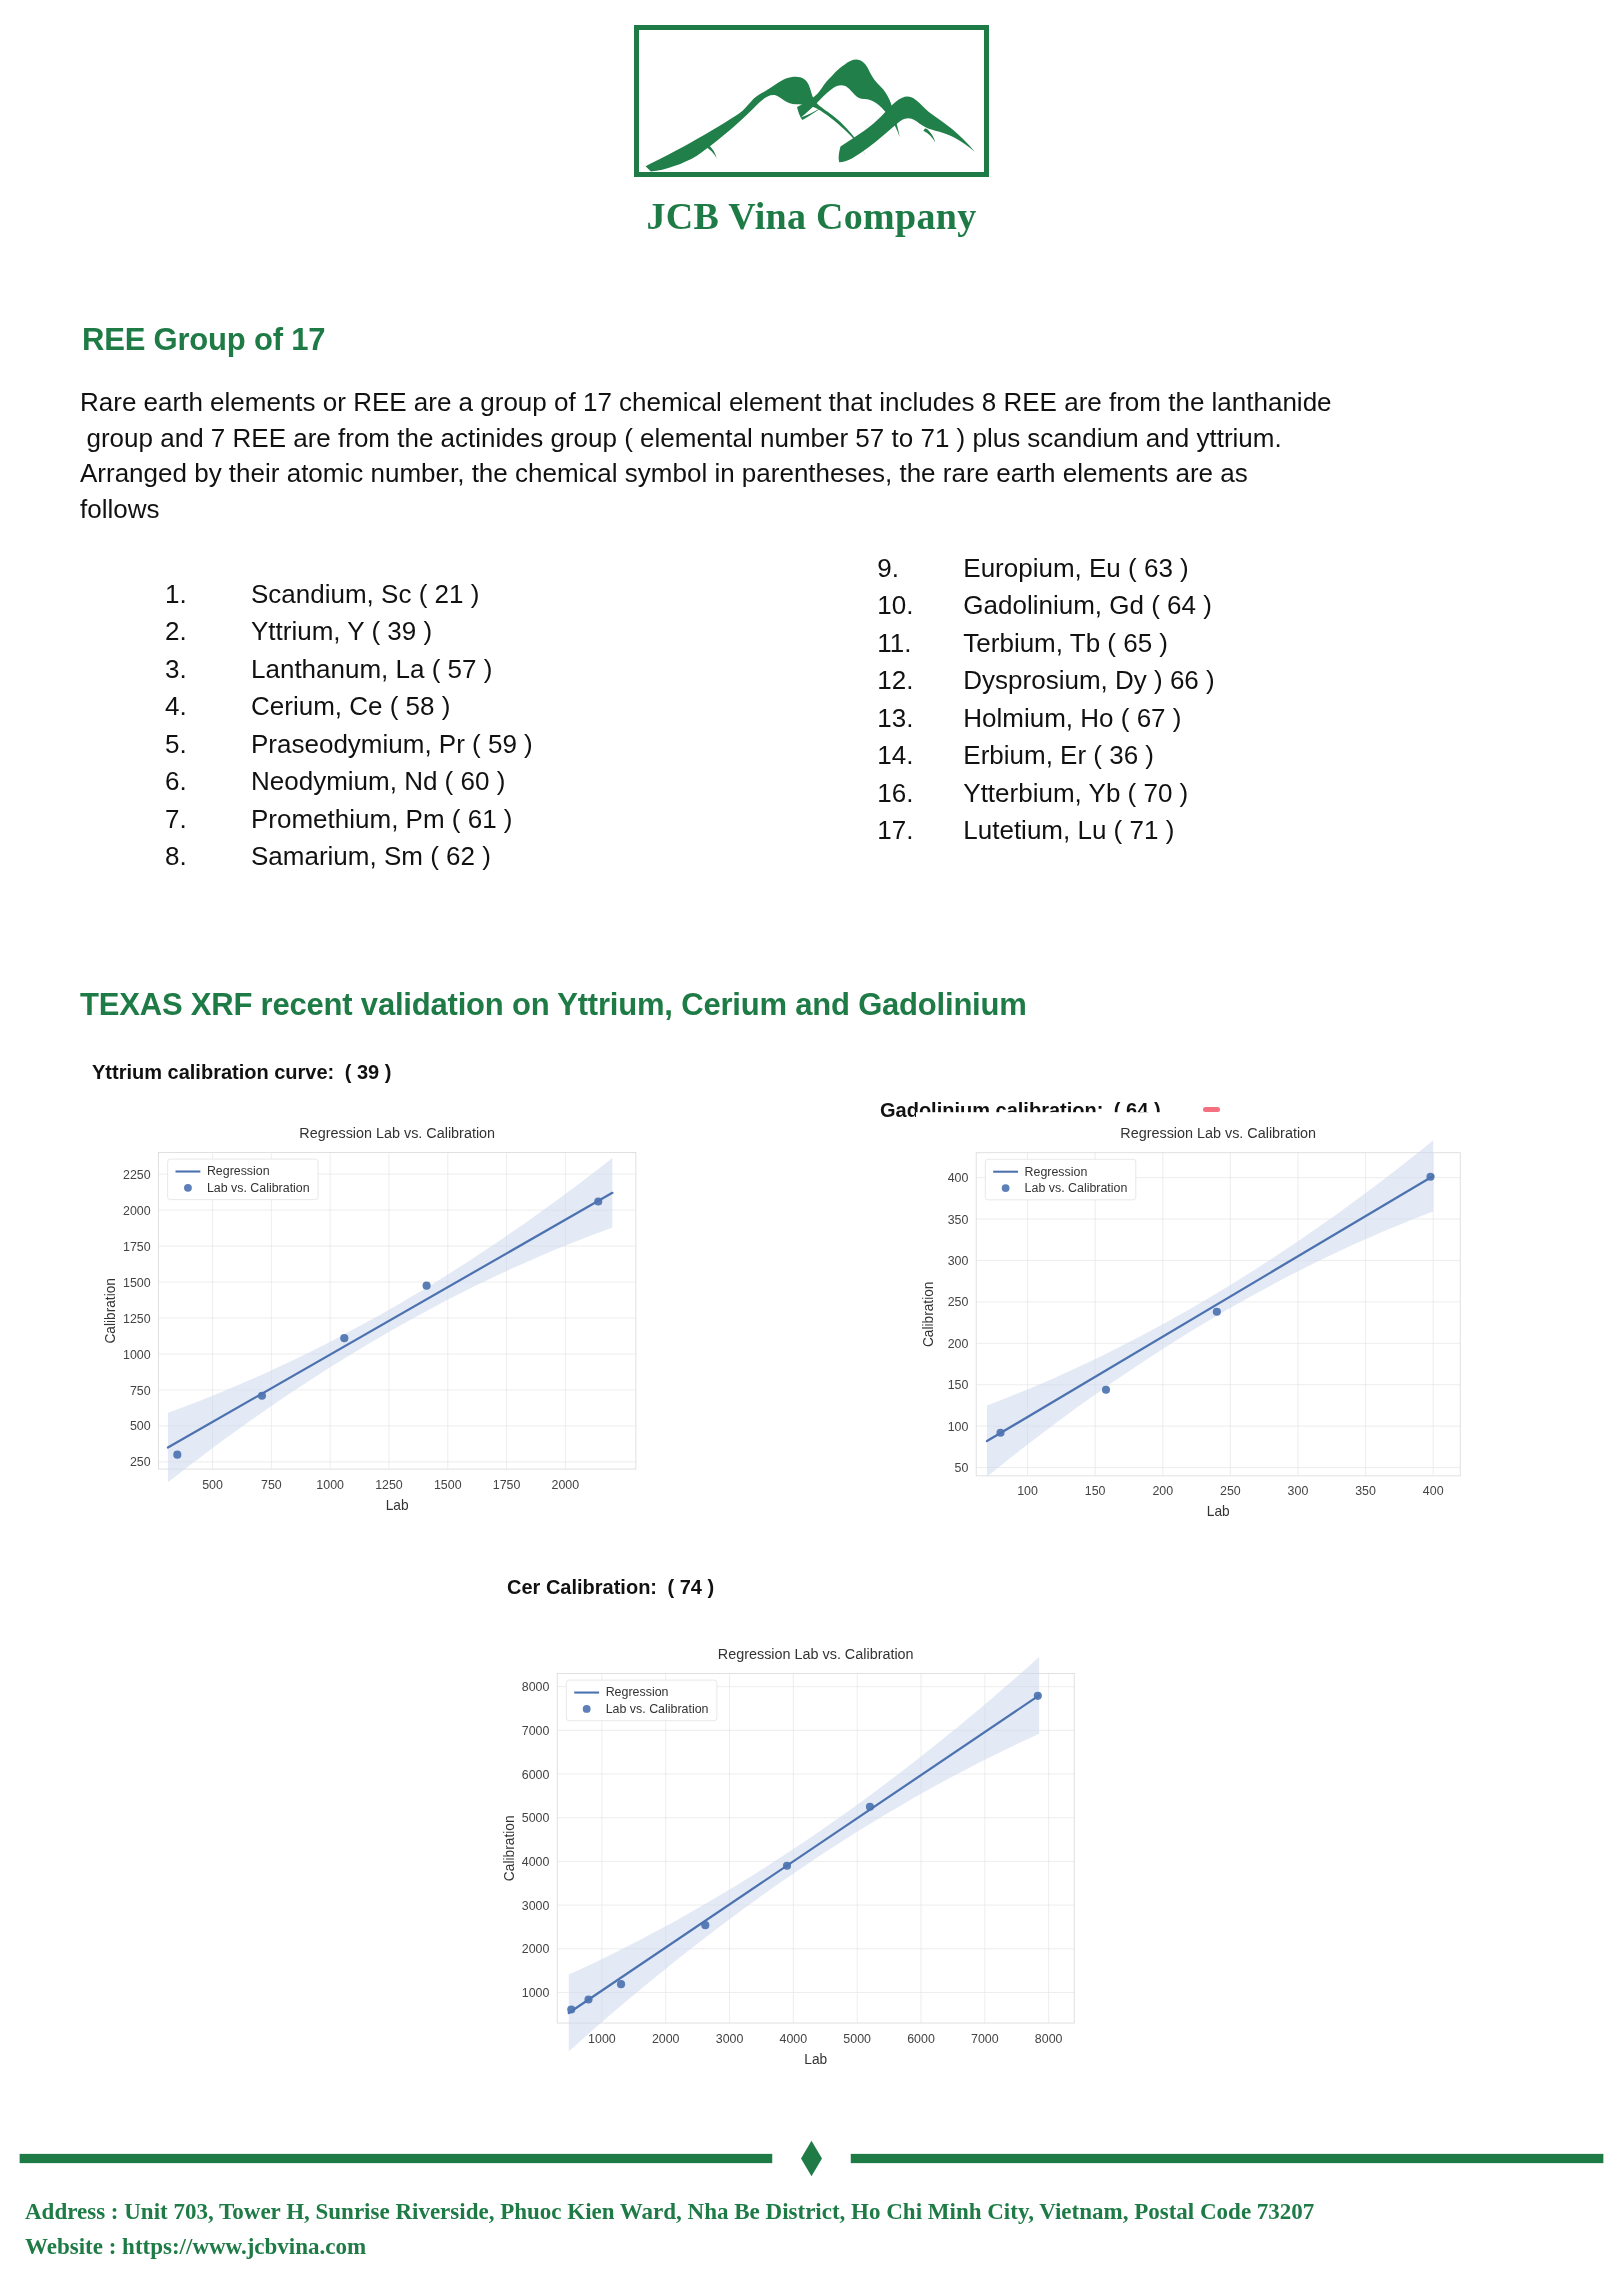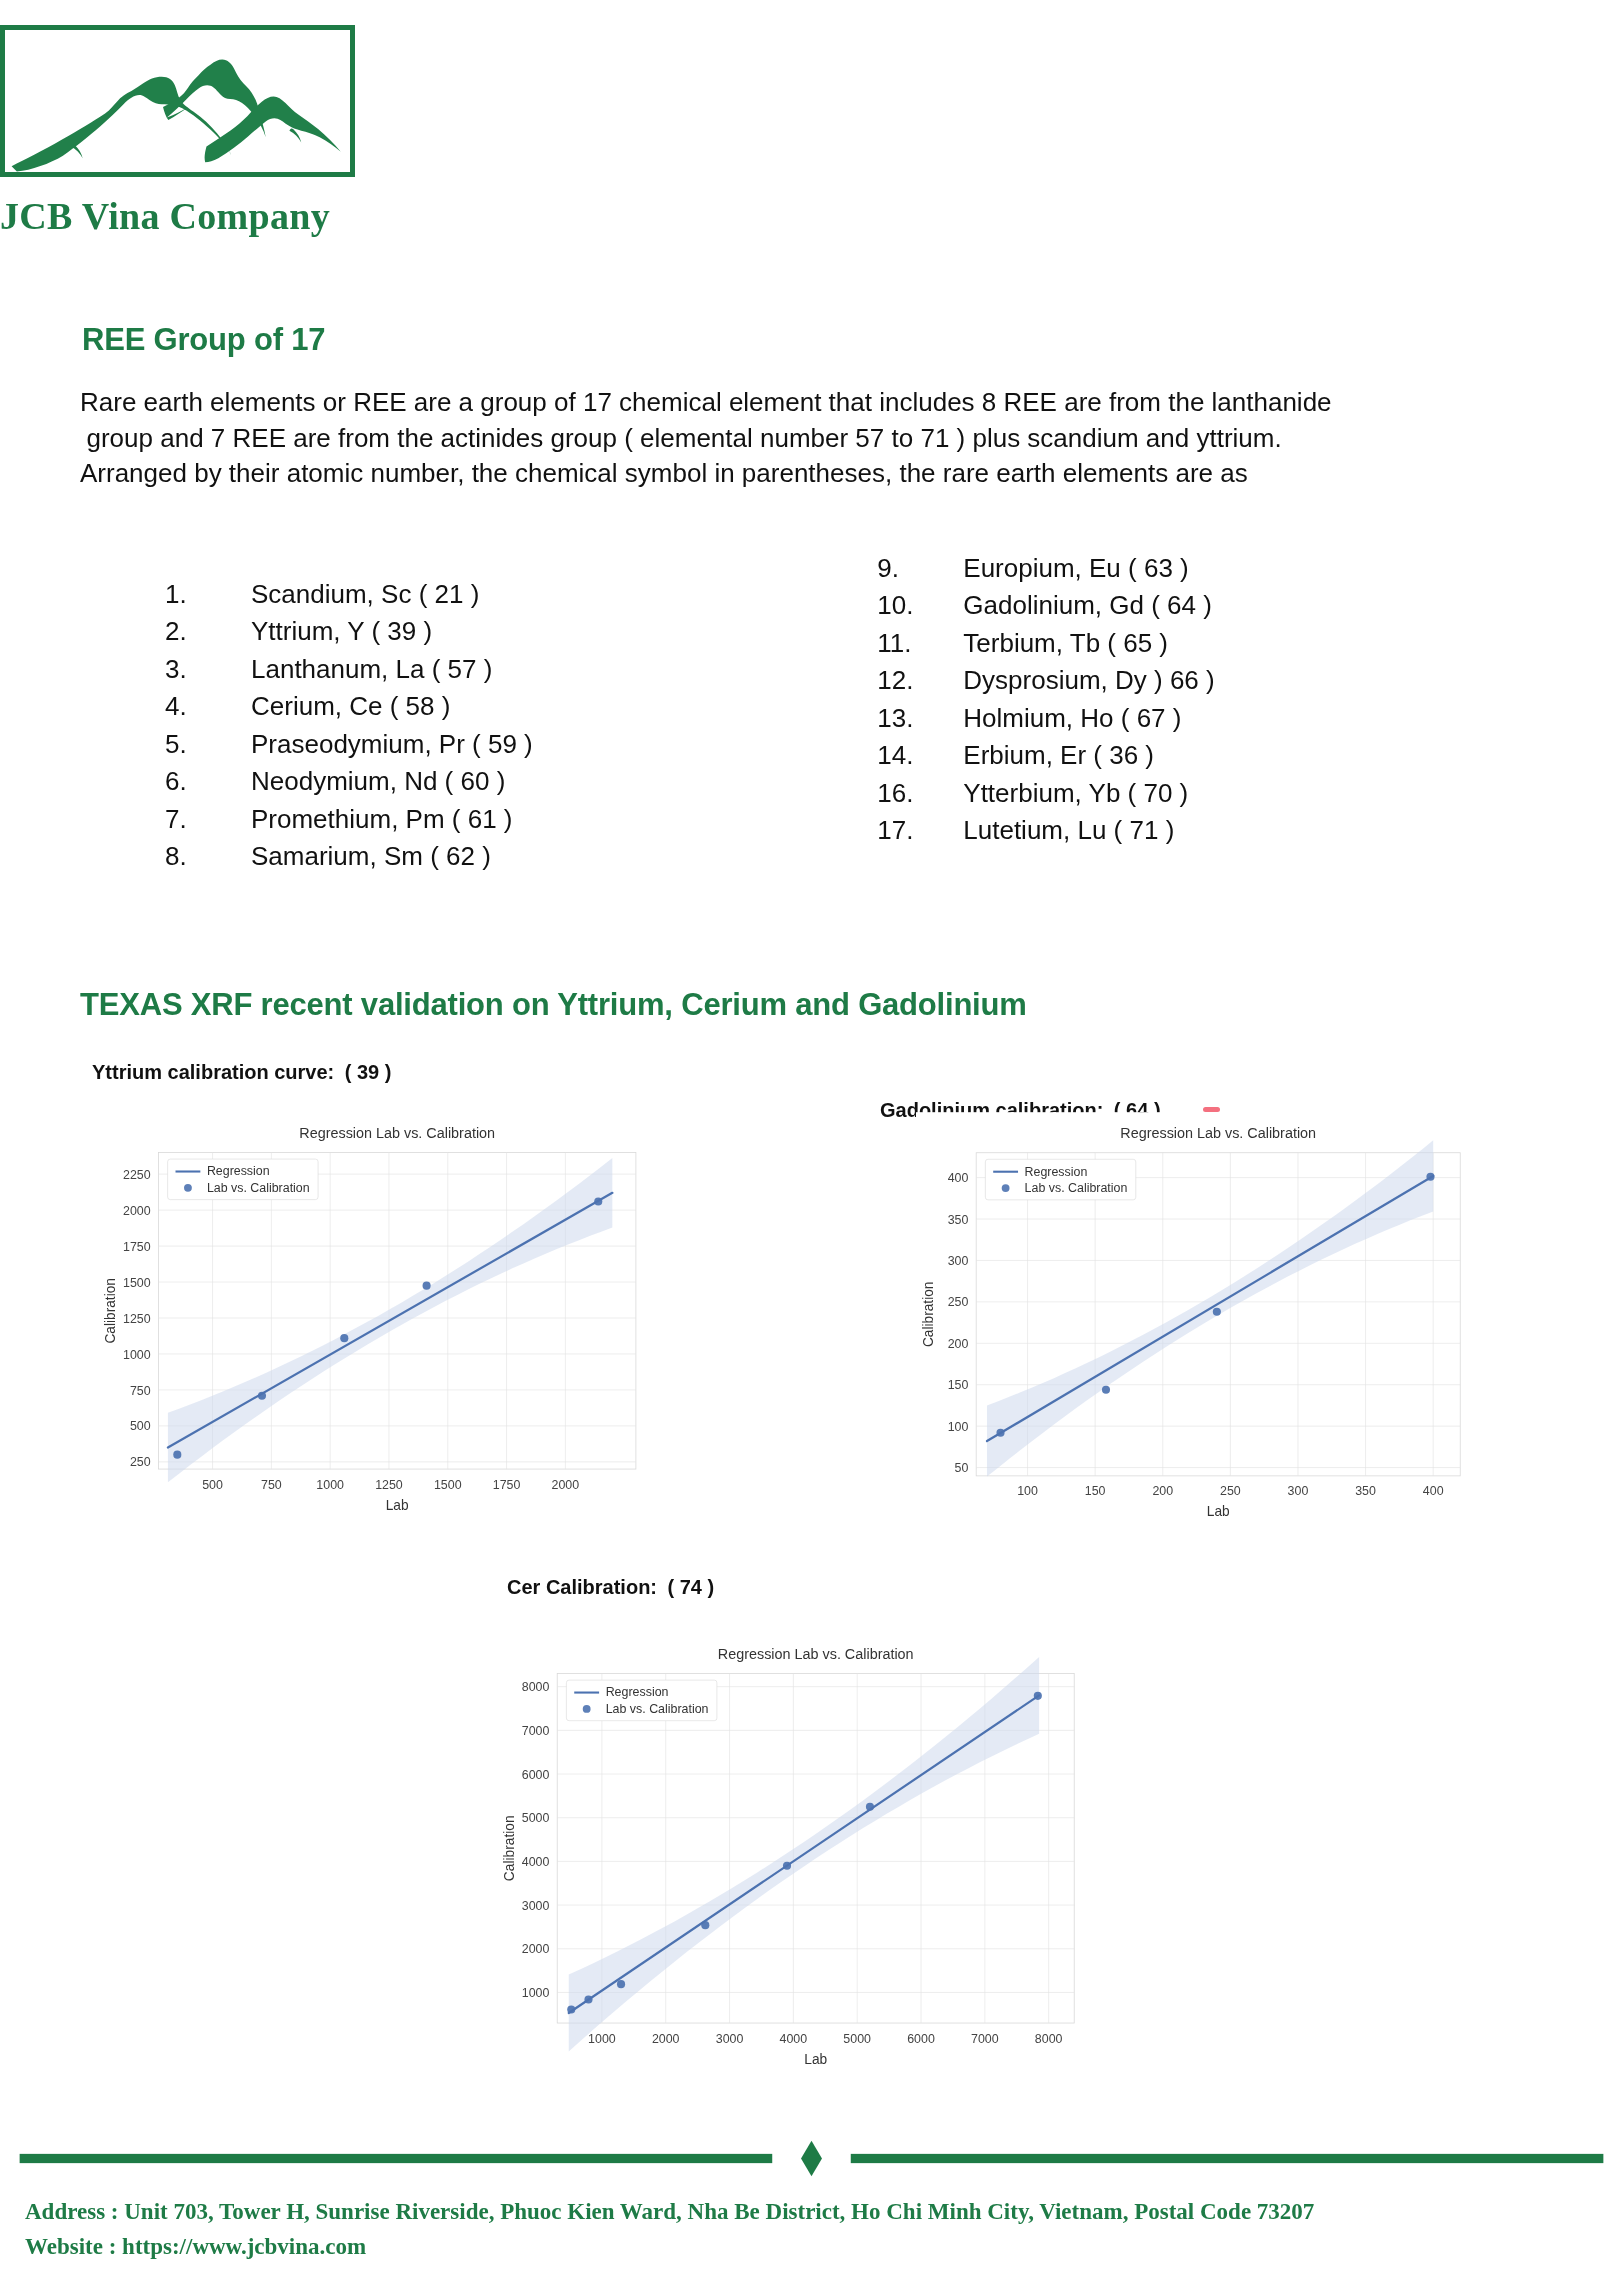--- a/index.html
+++ b/index.html
@@ -13,20 +13,21 @@
     position: relative;
     overflow: hidden;
   }
 
   
   .header {
     width: 100%;
     padding-top: 25px;
     display: flex;
     flex-direction: column;
+    align-items: center;
   }
   .logo-frame {
     width: 355px;
     height: 152px;
     border: 5.9px solid #1e7b46;
     background: #ffffff;
     display: block;
   }
   .logo-frame svg { display: block; width: 100%; height: 100%; }
   .logo-wordmark {
@@ -217,20 +218,21 @@
   </div>
   <div class="logo-wordmark">JCB Vina Company</div>
 </div>
 
 <div id="ree-heading" class="section-heading">REE Group of 17</div>
 
 <div class="intro">
   <p>Rare earth elements or REE are a group of 17 chemical element that includes 8 REE are from the lanthanide</p>
   <p class="indent">group and 7 REE are from the actinides group ( elemental number 57 to 71 ) plus scandium and yttrium.</p>
   <p>Arranged by their atomic number, the chemical symbol in parentheses, the rare earth elements are as</p>
+  <p>follows</p>
 </div>
 
 <div class="elements">
   <div class="col col-left">
     <div class="el-row">
       <span class="el-num">1.</span>
       <span class="el-name">Scandium, Sc ( 21 )</span>
     </div>
     <div class="el-row">
       <span class="el-num">2.</span>

